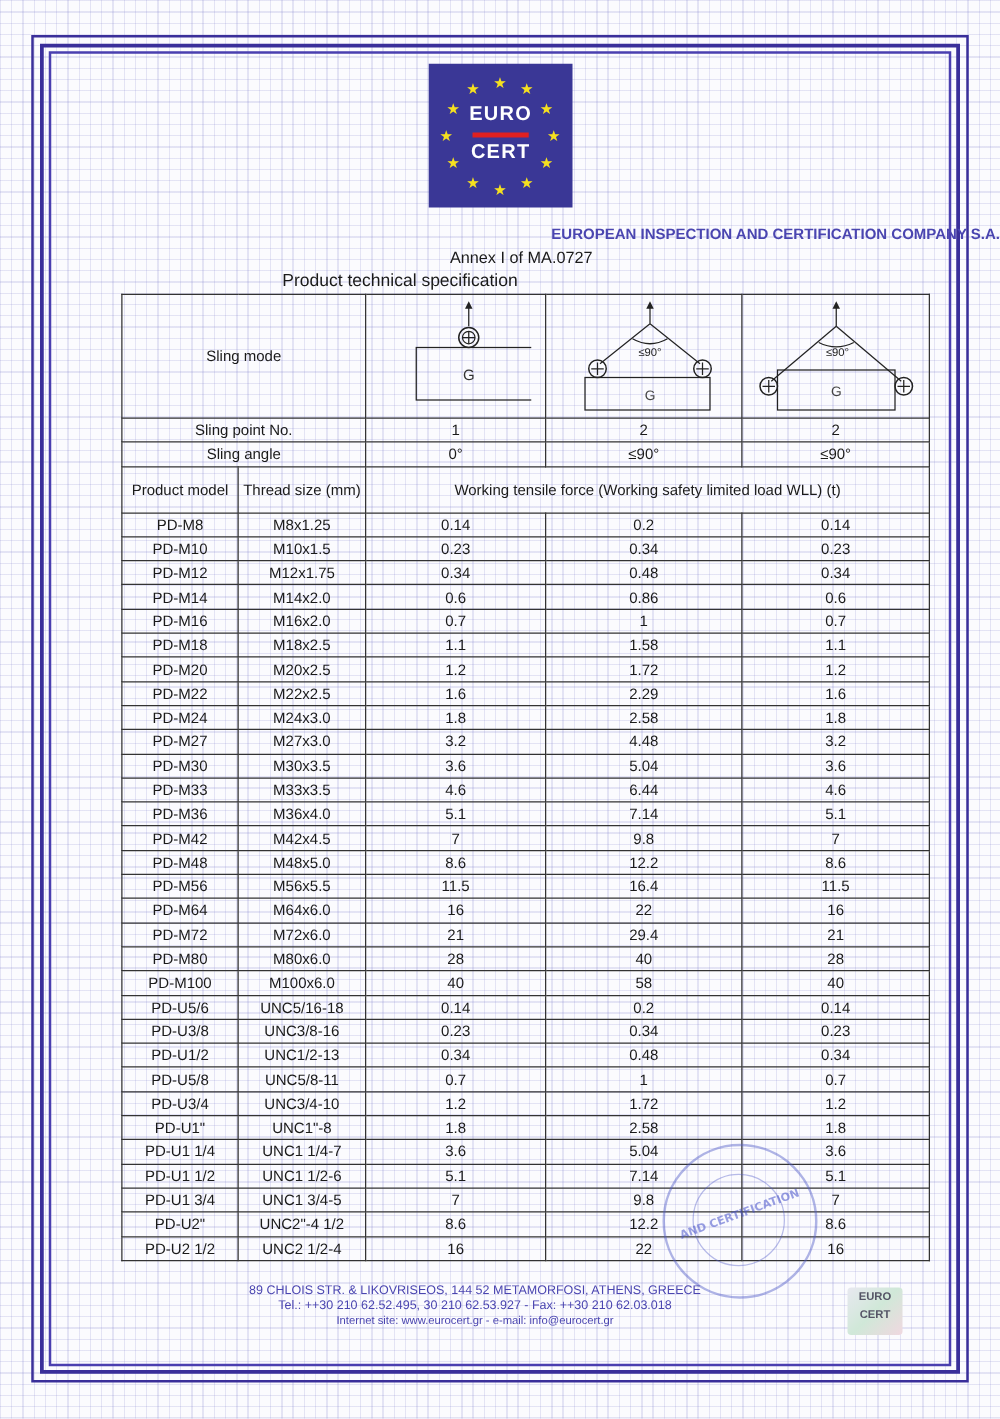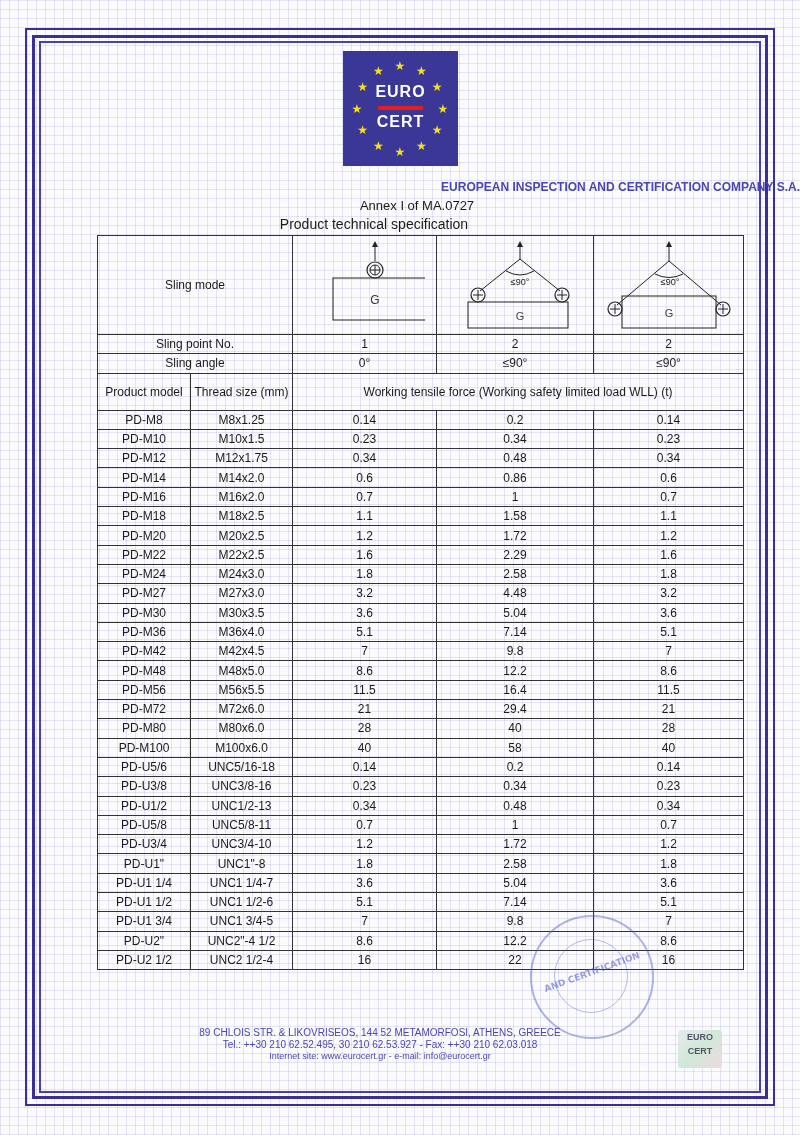--- a/index.html
+++ b/index.html
@@ -23,21 +23,21 @@
     position:absolute; left:343px; top:51px; width:115px; height:115px;
     background:#3a3796;
   }
   .logo .star { position:absolute; color:#f5e020; font-size:12px; line-height:12px; }
   .logo .euro { position:absolute; left:0; width:115px; top:32px; text-align:center; color:#fff; font-weight:bold; font-size:16px; font-family:"Liberation Sans", sans-serif; letter-spacing:1px; }
   .logo .bar { position:absolute; left:35px; top:55px; width:45px; height:4px; background:#e02020; }
   .logo .cert { position:absolute; left:0; width:115px; top:62px; text-align:center; color:#fff; font-weight:bold; font-size:16px; font-family:"Liberation Sans", sans-serif; letter-spacing:1px; }
 
   .company { position:absolute; left:0; width:800px; top:180px; text-align:right; color:#4a45b0; font-weight:bold; font-size:12px; font-family:"Liberation Sans", sans-serif; }
   .annex { position:absolute; left:0; width:800px; top:198px; text-align:center; font-size:13px; font-family:"Liberation Sans", sans-serif;margin-left:17px; }
-  .spec { position:absolute; left:0; width:748px; top:216px; text-align:center; font-size:14px; font-family:"Liberation Sans", sans-serif; }
+  .spec { position:absolute; left:0; width:640px; top:216px; text-align:center; font-size:14px; font-family:"Liberation Sans", sans-serif; }
 
   table.main {
     position:absolute; left:97px; top:235px; width:646px;
     border-collapse:collapse; table-layout:fixed;
     font-family:"Liberation Sans", sans-serif; font-size:12px;padding-left:24px;
   }
   table.main td { border:1px solid #333; text-align:center; padding:0; height:18.3px; line-height:14px; }
   table.main tr.sling-mode td { height:98px; }
   table.main tr.hdr td { height:36px;margin-left:17px; }
   .diagram svg { display:block; margin:0 auto; }
@@ -244,20 +244,27 @@
         <td>3.2</td>
       </tr>
       <tr>
         <td>PD-M30</td>
         <td>M30x3.5</td>
         <td>3.6</td>
         <td>5.04</td>
         <td>3.6</td>
       </tr>
       <tr>
+        <td>PD-M33</td>
+        <td>M33x3.5</td>
+        <td>4.6</td>
+        <td>6.44</td>
+        <td>4.6</td>
+      </tr>
+      <tr>
         <td>PD-M36</td>
         <td>M36x4.0</td>
         <td>5.1</td>
         <td>7.14</td>
         <td>5.1</td>
       </tr>
       <tr>
         <td>PD-M42</td>
         <td>M42x4.5</td>
         <td>7</td>
@@ -272,20 +279,27 @@
         <td>8.6</td>
       </tr>
       <tr>
         <td>PD-M56</td>
         <td>M56x5.5</td>
         <td>11.5</td>
         <td>16.4</td>
         <td>11.5</td>
       </tr>
       <tr>
+        <td>PD-M64</td>
+        <td>M64x6.0</td>
+        <td>16</td>
+        <td>22</td>
+        <td>16</td>
+      </tr>
+      <tr>
         <td>PD-M72</td>
         <td>M72x6.0</td>
         <td>21</td>
         <td>29.4</td>
         <td>21</td>
       </tr>
       <tr>
         <td>PD-M80</td>
         <td>M80x6.0</td>
         <td>28</td>

